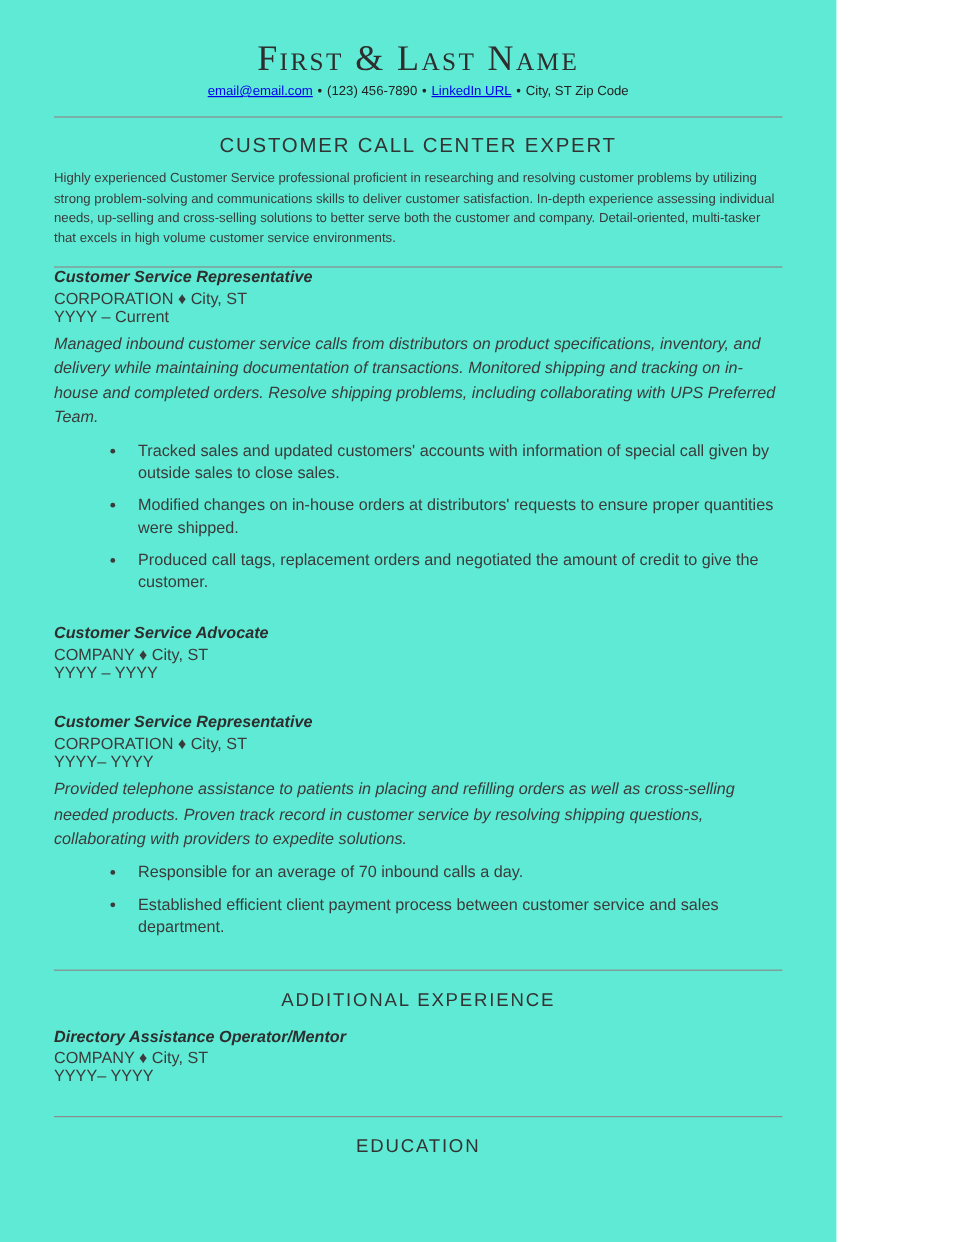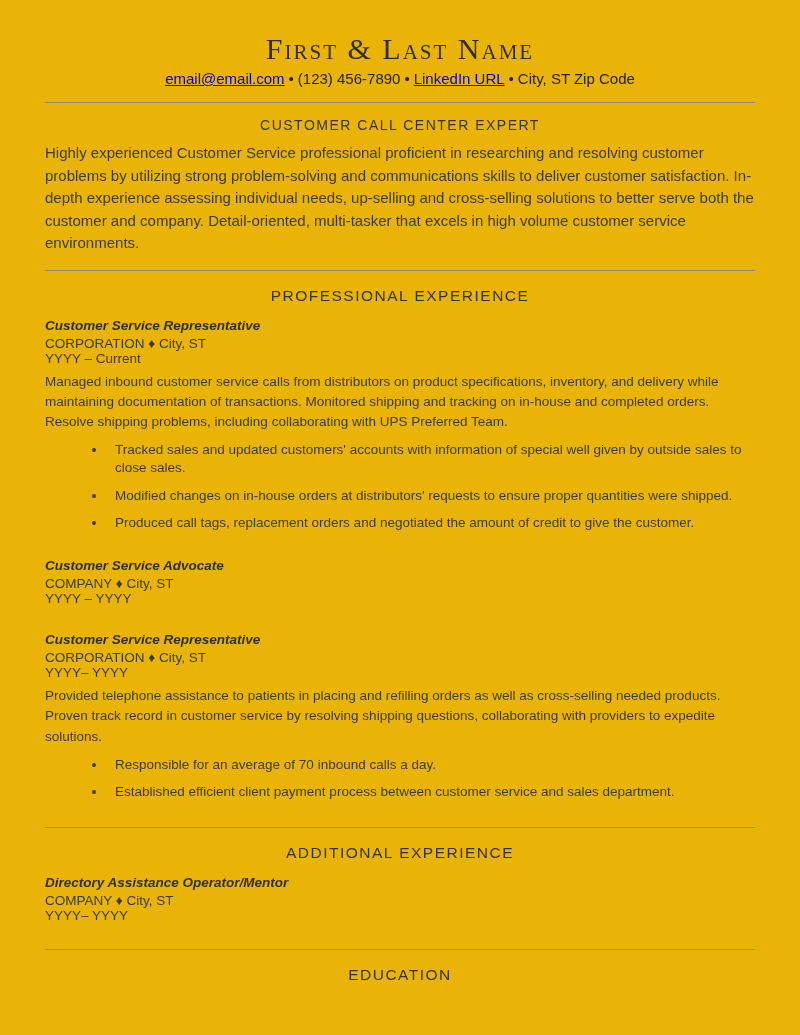--- a/index.html
+++ b/index.html
@@ -1,67 +1,67 @@
 <!DOCTYPE html>
 <html><head>
 <meta charset="utf-8">
 <style>
   html, body {
     margin: 0;
     padding: 0;
     background: #ffffff;
   }
   .page {
-    width: 800px;
+    width: 697px;
     height: 1035px;
     box-sizing: border-box;
     padding: 26px 45px 24px 45px;
-    background: #eab308;
+    background: #5eead4;
     font-family: "Liberation Sans", sans-serif;
     color: #3b3b3b;
     overflow: hidden;
   }
   
   .name {
     text-align: center;
     font-family: "Liberation Serif", serif;
     font-variant: small-caps;
     font-weight: 400;
     font-size: 30px;
     letter-spacing: 2px;
     color: #2e2e2e;
     margin: 6px 0 2px 0;
   }
   .contact {
     text-align: center;
-    font-size: 15px;
+    font-size: 11px;
     color: #222222;
     margin: 4px 0 0 0;
   }
   .contact a {
     color: #0000ee;
     text-decoration: underline;
   }
   .contact .sep { margin: 0 4px; }
   hr.rule {
     border: none;
     border-top: 1px solid #8c8c8c;
     margin: 15px 0 0 0;
   }
   
   .doc-title {
     text-align: center;
-    font-size: 14px;
+    font-size: 17px;
     font-weight: 400;
     letter-spacing: 1.5px;
     color: #333333;
     margin: 14px 0 9px 0;
   }
   .summary {
-    font-size: 15px;
+    font-size: 11px;
     line-height: 1.5;
     margin: 0;
   }
   
   .section-heading {
     text-align: center;
     font-size: 15.5px;
     font-weight: 400;
     letter-spacing: 1.5px;
     color: #333333;
@@ -80,20 +80,21 @@
     justify-content: space-between;
     align-items: baseline;
     font-size: 13.5px;
     margin: 3px 0 6px 0;
     flex-direction: column;
   }
   .job-desc {
     font-size: 13.5px;
     line-height: 1.5;
     margin: 0;
+    font-style: italic;
   }
   ul.bullets {
     margin: 9px 0 0 0;
     padding-left: 62px;
   }
   ul.bullets li {
     font-size: 13.5px;
     line-height: 1.35;
     margin-bottom: 9px;
     padding-left: 8px;
@@ -115,31 +116,30 @@
     </div>
   </header>
 
   <hr class="rule">
 
   <h2 class="doc-title">CUSTOMER CALL CENTER EXPERT</h2>
   <p class="summary">Highly experienced Customer Service professional proficient in researching and resolving customer problems by utilizing strong problem-solving and communications skills to deliver customer satisfaction. In-depth experience assessing individual needs, up-selling and cross-selling solutions to better serve both the customer and company. Detail-oriented, multi-tasker that excels in high volume customer service environments.</p>
 
   <hr class="rule">
 
-  <h3 class="section-heading">PROFESSIONAL EXPERIENCE</h3>
 
   <section class="job">
     <p class="job-title">Customer Service Representative</p>
     <div class="job-meta">
       <span>CORPORATION ♦ City, ST</span>
       <span>YYYY – Current</span>
     </div>
     <p class="job-desc">Managed inbound customer service calls from distributors on product specifications, inventory, and delivery while maintaining documentation of transactions. Monitored shipping and tracking on in-house and completed orders. Resolve shipping problems, including collaborating with UPS Preferred Team.</p>
     <ul class="bullets">
-      <li>Tracked sales and updated customers' accounts with information of special well given by outside sales to close sales.</li>
+      <li>Tracked sales and updated customers' accounts with information of special call given by outside sales to close sales.</li>
       <li>Modified changes on in-house orders at distributors' requests to ensure proper quantities were shipped.</li>
       <li>Produced call tags, replacement orders and negotiated the amount of credit to give the customer.</li>
     </ul>
   </section>
 
   <section class="job">
     <p class="job-title">Customer Service Advocate</p>
     <div class="job-meta">
       <span>COMPANY ♦ City, ST</span>
       <span>YYYY – YYYY</span>

